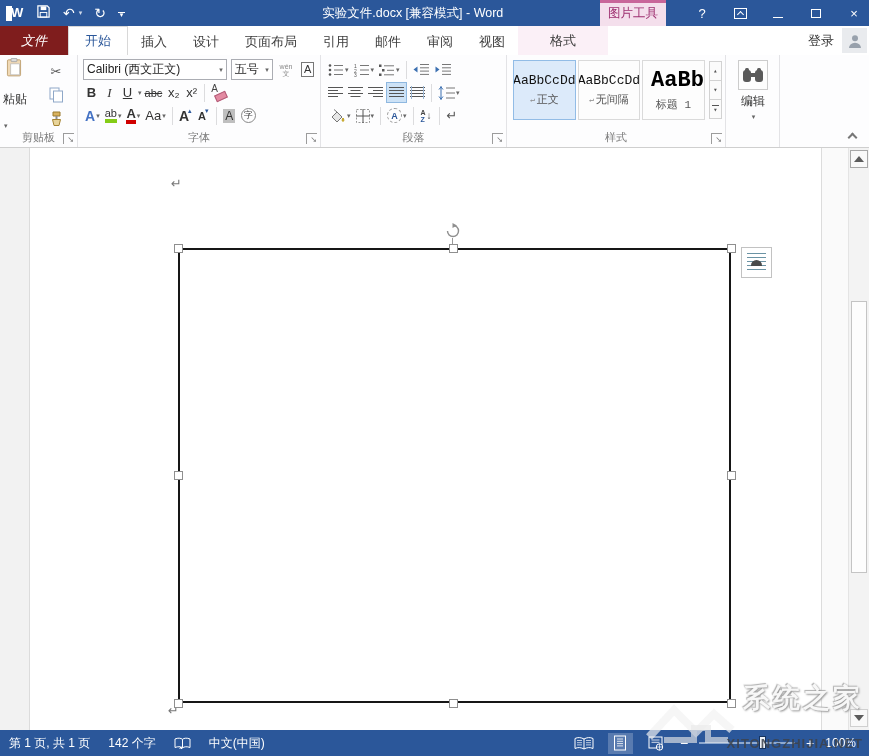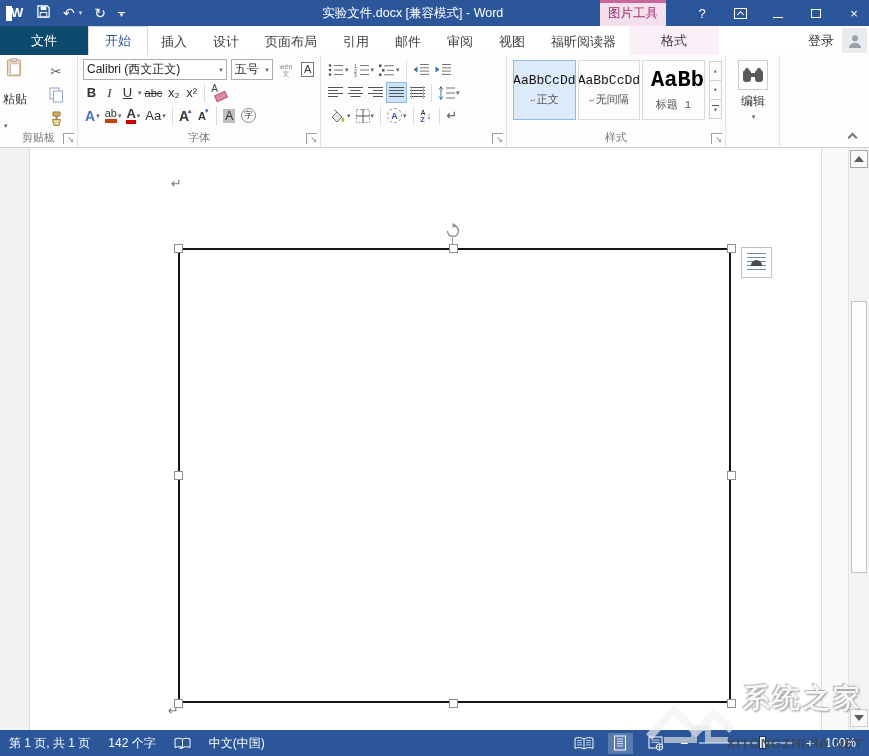--- a/index.html
+++ b/index.html
@@ -24,21 +24,21 @@
   .wctrl { position:absolute; right:8px; top:0; height:26px; display:flex; align-items:center; gap:24px; }
   .wbtn { display:flex; align-items:center; justify-content:center; min-width:14px; height:26px; color:#fff; font-size:13px; }
   .ribopt { width:13px; height:11px; border:1px solid #fff; position:relative; }
   .ribopt i { position:absolute; left:3px; top:3px; width:5px; height:5px; border-top:1.5px solid #fff; border-right:1.5px solid #fff; transform:rotate(-45deg); }
   .minbtn { width:10px; border-top:1.5px solid #fff; height:0; margin-top:8px; }
   .maxbtn { width:10px; height:9px; border:1.5px solid #fff; }
 
   
   #tabrow { position:absolute; left:0; top:26px; width:869px; height:29px; background:#fff; display:flex; align-items:stretch; font-size:13px; }
   .tab { display:flex; align-items:center; padding:16px 13px; color:#3c3c3c; }
-  .tab-file { background:#0c4a6e; color:#fff; padding:0 31px; }
+  .tab-file { background:#7f1d1d; color:#fff; padding:0 21px;font-style:italic; }
   .tab-active { color:#2b579a; border:1px solid #d8d8d8; border-bottom:none; background:#fff; padding:6px 16px; }
   .tab-ctx { background:#fbf0f7; padding:0 32px; }
   .signin { margin-left:auto; display:flex; align-items:center; padding:0 8px; color:#333; }
   .avatar { width:25px; height:25px; background:#e9ebee; display:flex; align-items:center; justify-content:center; margin:2px 2px 2px 0; }
 
   
   #ribbon { position:absolute; left:0; top:55px; width:869px; height:93px; background:#fdfdfe; border-bottom:1px solid #cfcfcf; display:flex; }
   .group { position:relative; border-right:1px solid #e3e3e6; height:92px; padding:3px 2px 17px 3px; }
   .glabel { position:absolute; bottom:2px; left:0; right:0; text-align:center; font-size:11px; color:#7b7b7b; }
   .launcher { position:absolute; right:3px; bottom:3px; width:11px; height:11px; border-top:1px solid #9c9c9c; border-left:1px solid #9c9c9c; font-size:8px; color:#777; display:flex; align-items:flex-end; justify-content:flex-end; line-height:1; }
@@ -63,21 +63,21 @@
   .ph { display:flex; flex-direction:column; line-height:1; font-size:7px; color:#888; align-items:center; margin-left:4px; }
   .cb-a { border:1px solid #777; font-size:11px; padding:0 2px; line-height:13px; color:#333; margin-left:4px; }
   .b-b { font-weight:bold; }
   .b-i { font-style:italic; font-family:"Liberation Serif",serif; }
   .b-u { text-decoration:underline; }
   .b-st { text-decoration:line-through; font-size:11px; }
   .era { position:relative; width:16px; height:16px; }
   .era .ea { position:absolute; left:0; top:-2px; font-size:10px; color:#444; }
   .era .ee { position:absolute; right:0; bottom:1px; width:12px; height:7px; background:#e38aa2; border:1px solid #b05c77; transform:rotate(-25deg); }
   .fx-a { color:#4472c4; font-weight:bold; font-size:14px; }
-  .hl-ab { font-size:11px; border-bottom:4px solid #c2410c; line-height:11px; }
+  .hl-ab { font-size:11px; border-bottom:4px solid #84cc16; line-height:11px; }
   .fc-a { font-weight:bold; font-size:13px; border-bottom:4px solid #d00000; line-height:12px; }
   .bigA { font-size:14px; font-weight:bold; }
   .medA { font-size:11px; font-weight:bold; }
   .supmark { font-size:7px; color:#2b579a; margin-left:-1px; margin-top:-10px; }
   .shadeA { background:#bfbfbf; padding:0 2px; font-size:12px; }
   .circZ { border:1px solid #888; border-radius:50%; width:15px; height:15px; font-size:9px; display:flex; align-items:center; justify-content:center; color:#444; }
 
   
   .g-para { width:186px; }
   .jsel { background:#cde2f6; border:1px solid #8fb8e0; }
@@ -200,21 +200,20 @@
   <div id="tabrow">
     <span class="tab tab-file">文件</span>
     <span class="tab tab-active">开始</span>
     <span class="tab">插入</span>
     <span class="tab">设计</span>
     <span class="tab">页面布局</span>
     <span class="tab">引用</span>
     <span class="tab">邮件</span>
     <span class="tab">审阅</span>
     <span class="tab">视图</span>
-    <span class="tab">福昕阅读器</span>
     <span class="tab tab-ctx">格式</span>
     <span class="signin">登录</span>
     <span class="avatar">
       <svg width="16" height="16" viewBox="0 0 16 16">
           <circle cx="8" cy="5.2" r="3" fill="#98a1ac"></circle>
           <path d="M2 15a6 5.2 0 0 1 12 0z" fill="#98a1ac"></path>
         </svg>
     </span>
   </div>
 
@@ -434,20 +433,21 @@
             <span class="sa">A</span>
             <span class="sz">Z</span>
           </span>
           <span class="sarr">↓</span>
         </span>
         <span class="sep"></span>
         <span class="rbtn">
             <span class="pmark">↵</span>
           </span>
       </div>
+      <span class="glabel">段落</span>
       <span class="launcher">↘</span>
     </div>
 
     <div class="group g-styles">
       <div class="sgal">
         <div class="scell sel">
           <span class="sprev">AaBbCcDd</span>
           <span class="snm">
               <span class="ret">↵</span>
               <span>正文</span>

